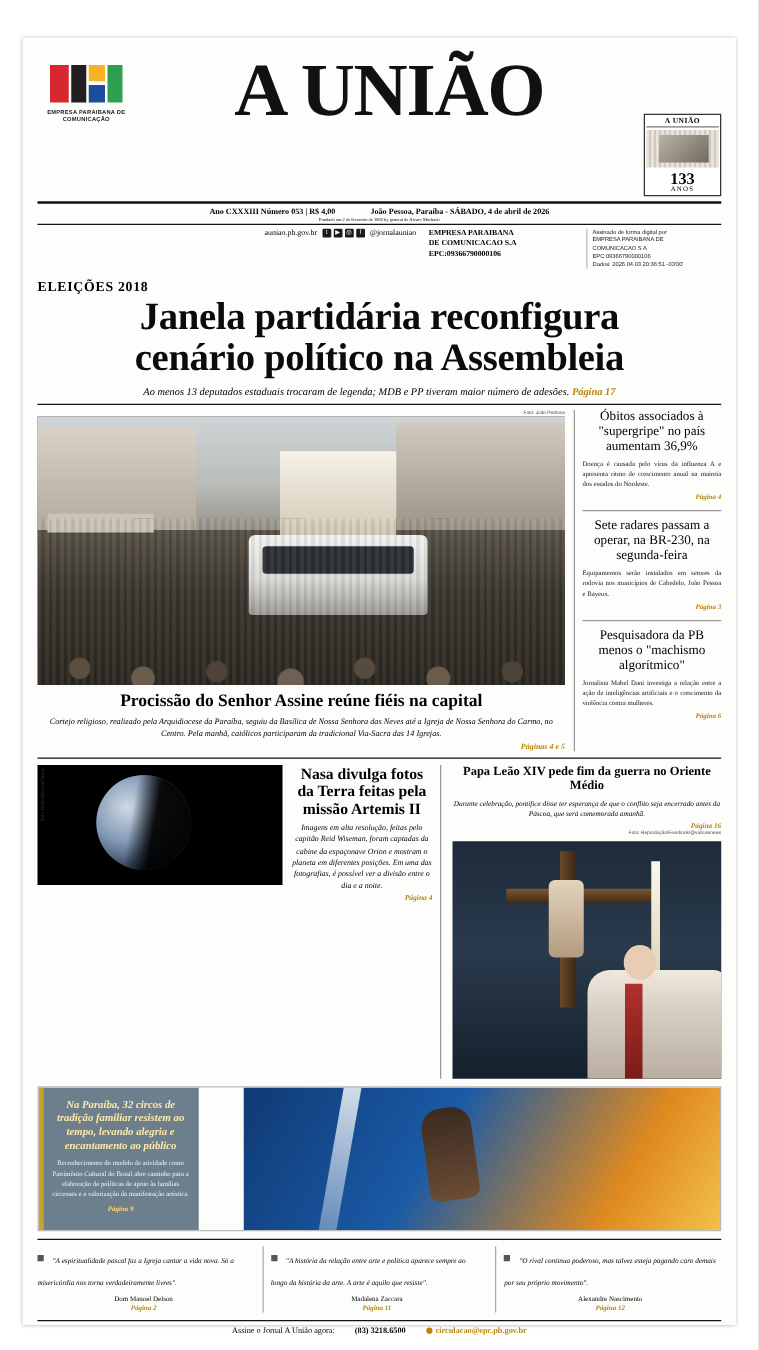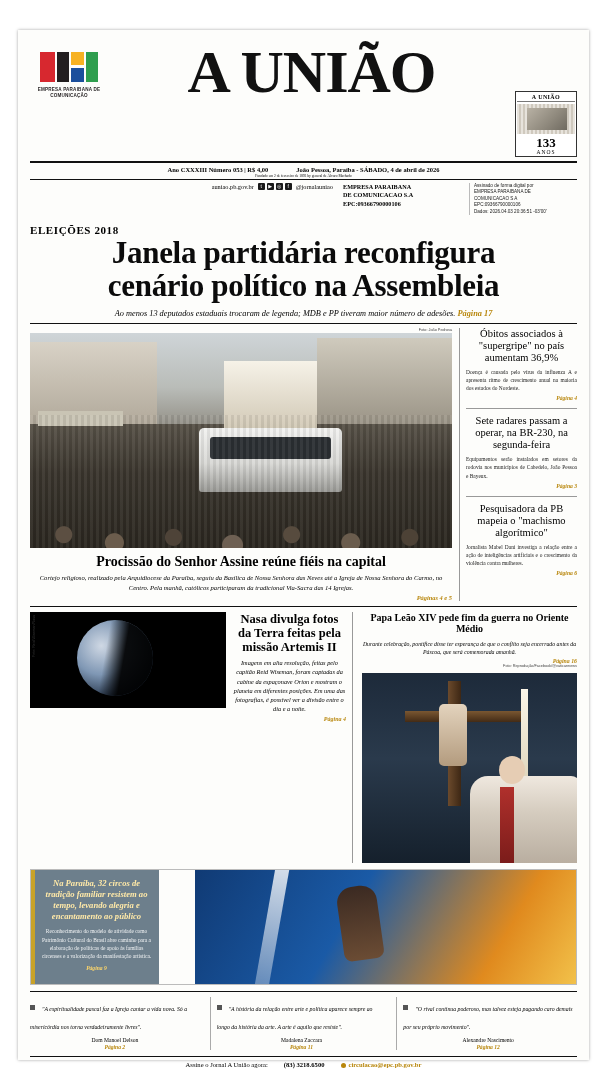--- a/index.html
+++ b/index.html
@@ -655,21 +655,21 @@
         <h3 class="rail-head">Óbitos associados à "supergripe" no país aumentam 36,9%</h3>
         <div class="rail-body">Doença é causada pelo vírus da influenza A e apresenta ritmo de crescimento anual na maioria dos estados do Nordeste.</div>
         <div class="rail-pg pg">Página 4</div>
       </div>
       <div class="rail-item">
         <h3 class="rail-head">Sete radares passam a operar, na BR-230, na segunda-feira</h3>
         <div class="rail-body">Equipamentos serão instalados em setores da rodovia nos municípios de Cabedelo, João Pessoa e Bayeux.</div>
         <div class="rail-pg pg">Página 3</div>
       </div>
       <div class="rail-item">
-        <h3 class="rail-head">Pesquisadora da PB mapeia o "machismo algorítmico"</h3>
+        <h3 class="rail-head">Pesquisadora da PB menos o "machismo algorítmico"</h3>
         <div class="rail-body">Jornalista Mabel Dani investiga a relação entre a ação de inteligências artificiais e o crescimento da violência contra mulheres.</div>
         <div class="rail-pg pg">Página 6</div>
       </div>
     </div>
   </div>
 
   <div class="band">
 
     <div class="band-left">
       <div class="moon-photo">

